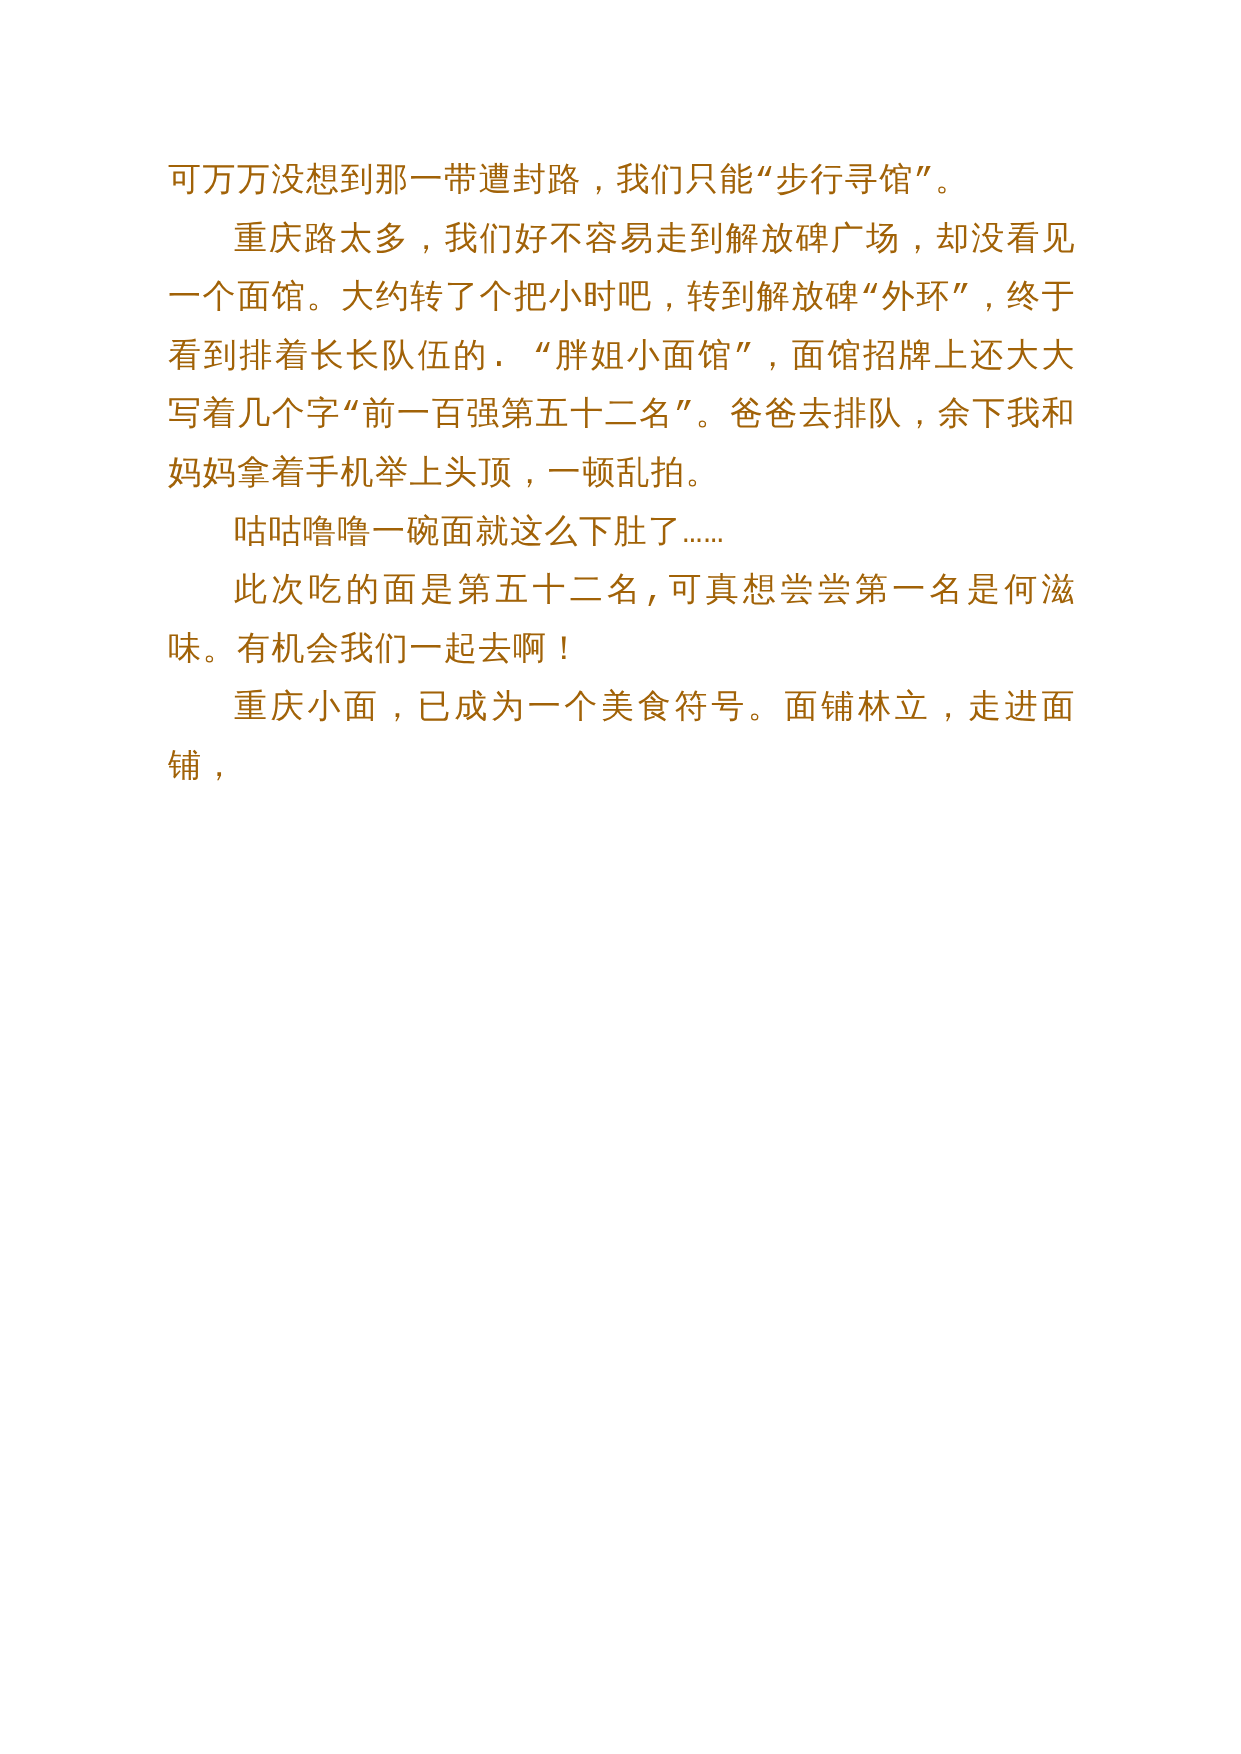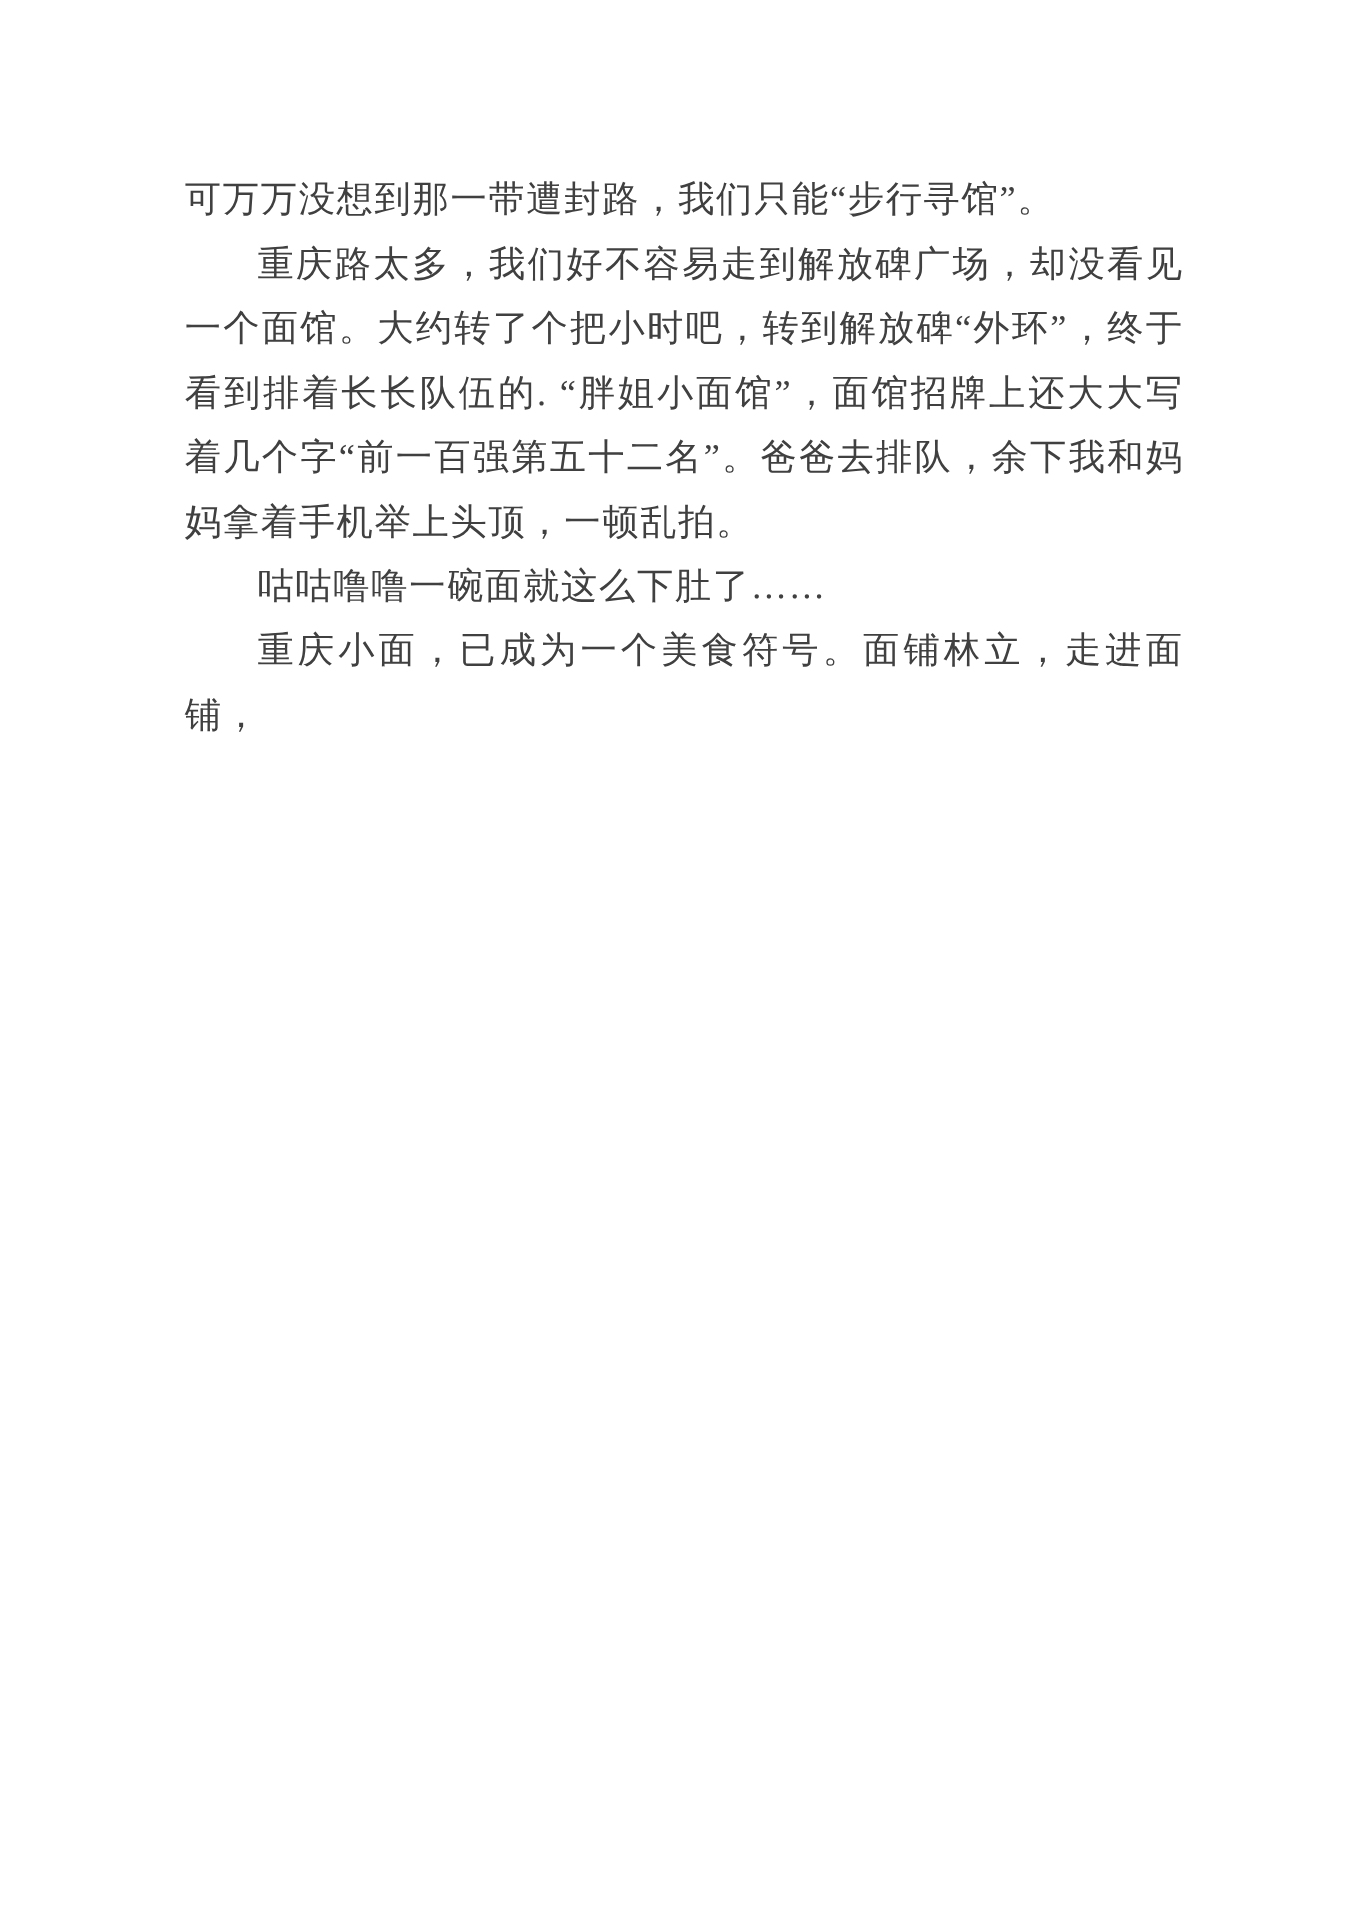--- a/index.html
+++ b/index.html
@@ -13,22 +13,22 @@
     height: 1754px;
     background: #ffffff;
     overflow: hidden;
     box-sizing: border-box;
   }
   .doc-content {
     position: absolute;
     left: 168px;
     top: 153px;
     width: 908px;
-    color: #404040;
-    font-family: Liberation Serif, serif;
+    color: #a16207;
+    font-family: Liberation Mono, monospace;
     font-size: 33px;
     line-height: 58.6px;
     letter-spacing: 1.5px;
     text-align: justify;
     text-justify: inter-character;
   }
   .doc-content p {
     margin: 0;
     padding: 0;
   }
@@ -43,15 +43,16 @@
   }
 </style>
 </head>
 <body>
 
 <div class="page">
   <div class="doc-content">
     <p class="no-indent">可万万没想到那一带遭封路，我们只能“步行寻馆”。</p>
     <p class="indent">重庆路太多，我们好不容易走到解放碑广场，却没看见一个面馆。大约转了个把小时吧，转到解放碑“外环”，终于看到排着长长队伍的. “胖姐小面馆”，面馆招牌上还大大写着几个字“前一百强第五十二名”。爸爸去排队，余下我和妈妈拿着手机举上头顶，一顿乱拍。</p>
     <p class="indent">咕咕噜噜一碗面就这么下肚了……</p>
+    <p class="indent">此次吃的面是第五十二名,可真想尝尝第一名是何滋味。有机会我们一起去啊！</p>
     <p class="indent">重庆小面，已成为一个美食符号。面铺林立，走进面铺，</p>
   </div>
 </div>
 
 </body></html>

